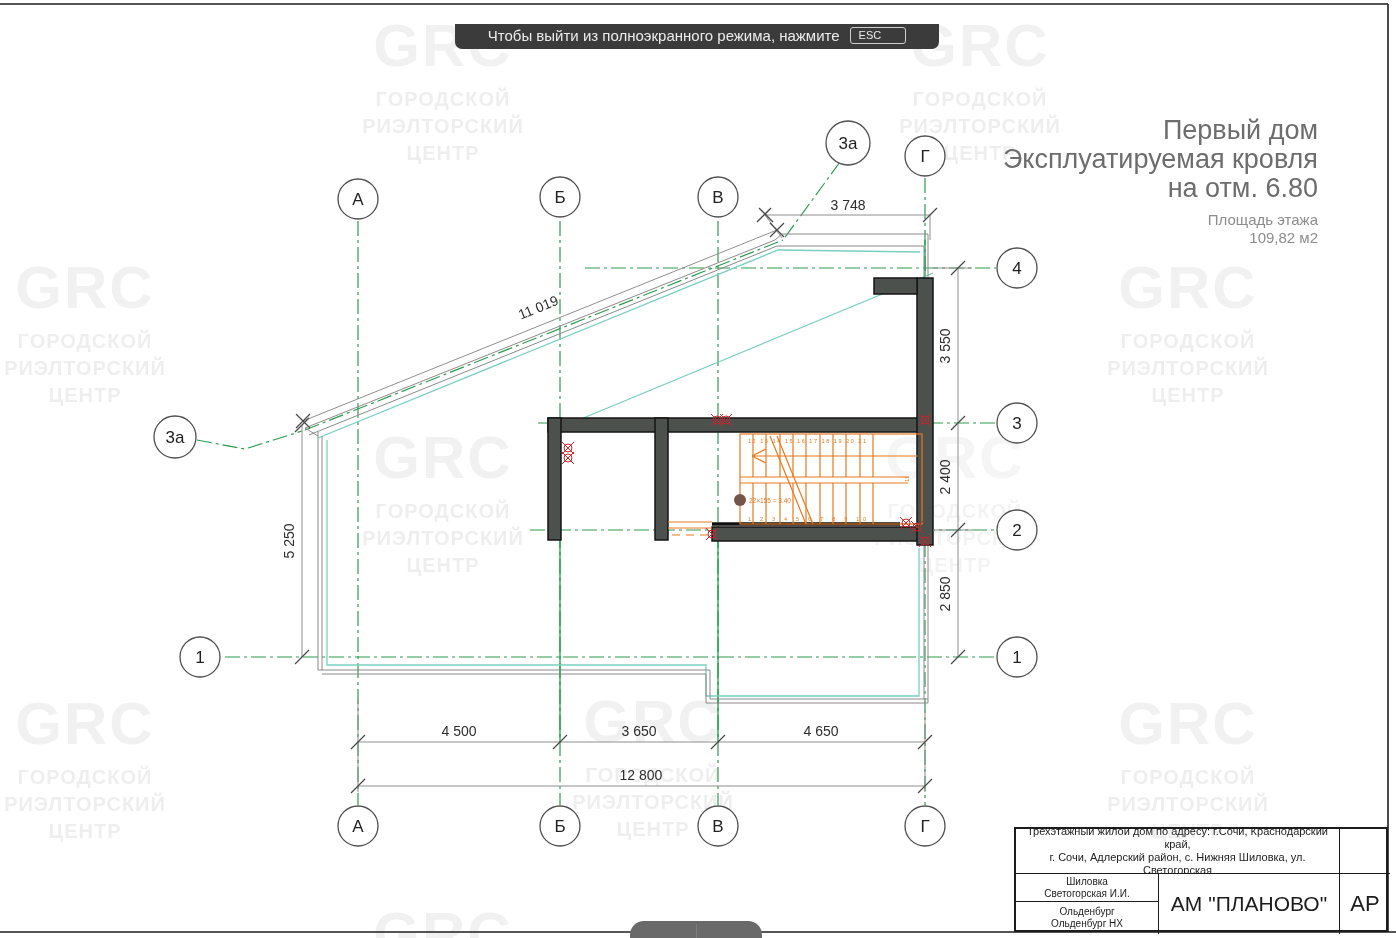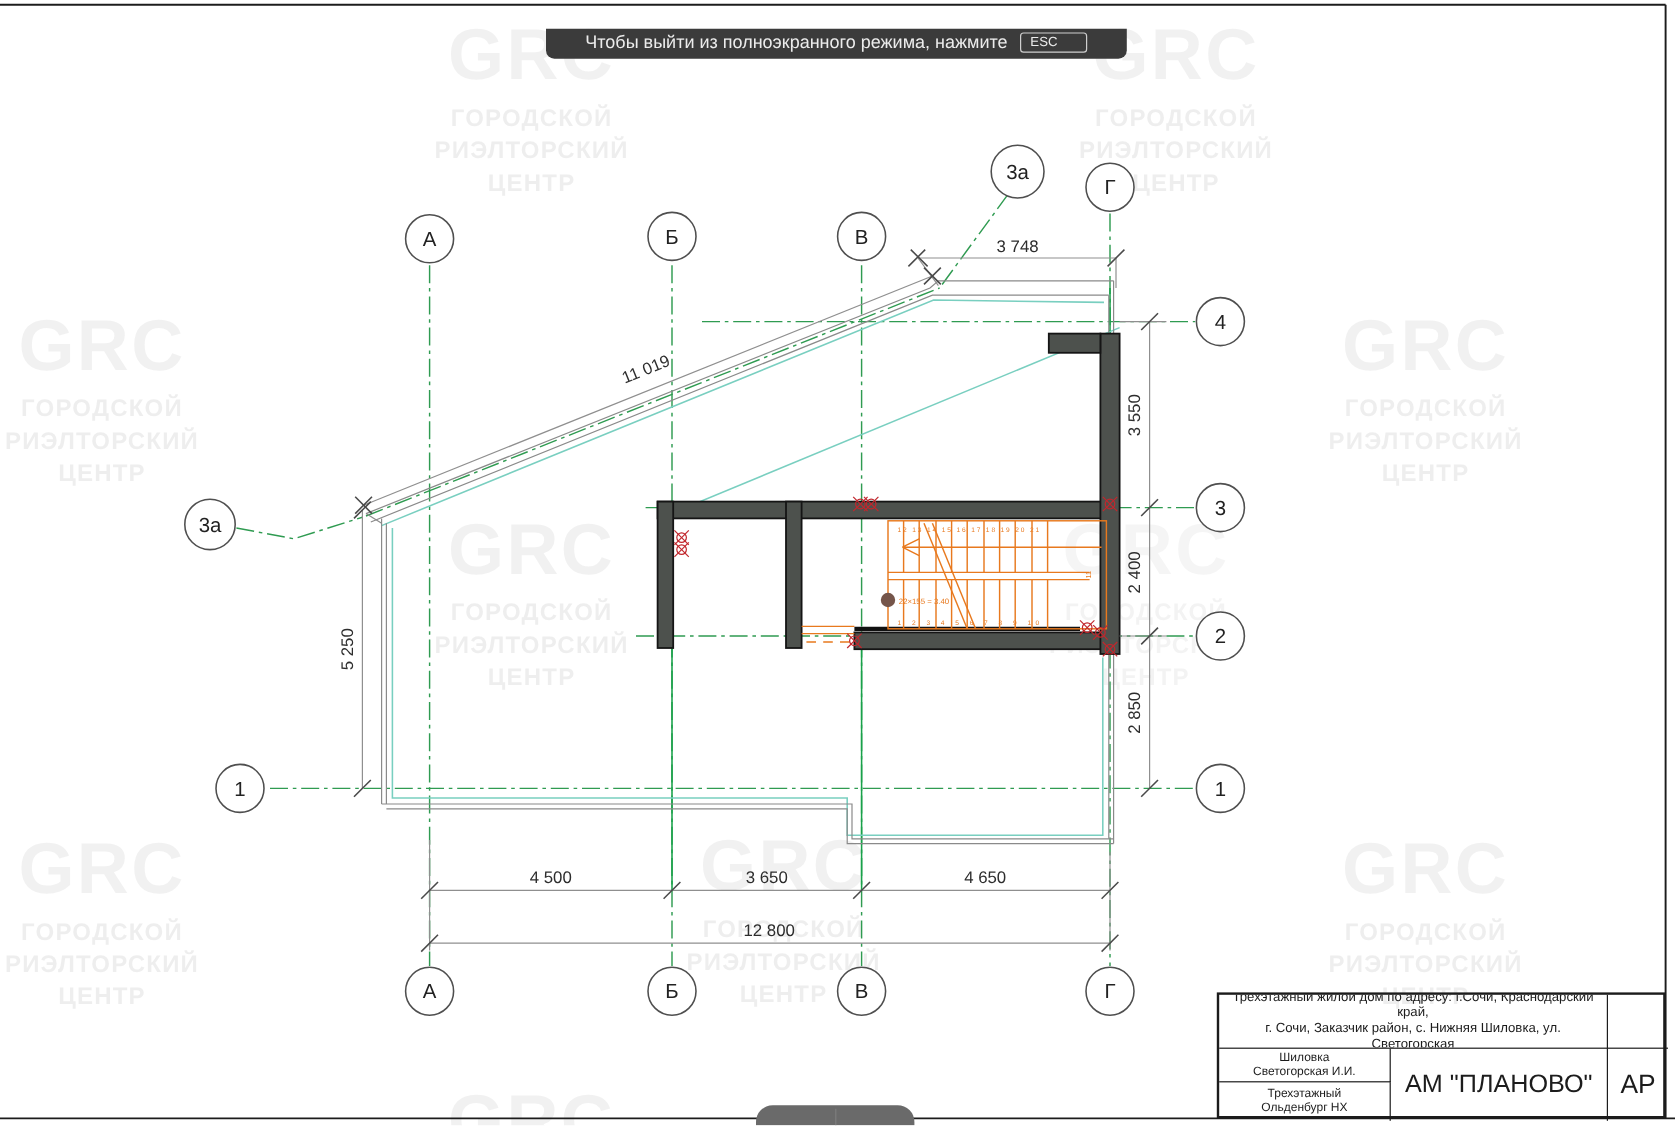--- a/index.html
+++ b/index.html
@@ -313,33 +313,42 @@
       <text x="718" y="832">В</text>
       <text x="925" y="832">Г</text>
     </g>
   </svg>
 
   <div class="toast">
     <span class="msg">Чтобы выйти из полноэкранного режима, нажмите</span>
     <span class="key">ESC</span>
   </div>
 
+  <div class="hdr">
+    <div class="big">Первый дом</div>
+    <div class="big">Эксплуатируемая кровля</div>
+    <div class="big">на отм. 6.80</div>
+    <div class="small">
+      <div>Площадь этажа</div>
+      <div>109,82 м2</div>
+    </div>
+  </div>
 
   <div class="tb">
     <div class="addr">
       <span>Трехэтажный жилой дом по адресу: г.Сочи, Краснодарский край,</span>
-      <span>г. Сочи, Заказчик район, с. Нижняя Шиловка, ул. Светогорская</span>
+      <span>г. Сочи, Адлерский район, с. Нижняя Шиловка, ул. Светогорская</span>
     </div>
     <div class="blank"></div>
     <div class="cust">
       <span>Шиловка</span>
       <span>Светогорская И.И.</span>
     </div>
     <div class="arch">
-      <span>Трехэтажный</span>
+      <span>Ольденбург</span>
       <span>Ольденбург НХ</span>
     </div>
     <div class="firm">АМ "ПЛАНОВО"</div>
     <div class="code">АР</div>
   </div>
 
   <div class="pill"></div>
 
 </div>
 

